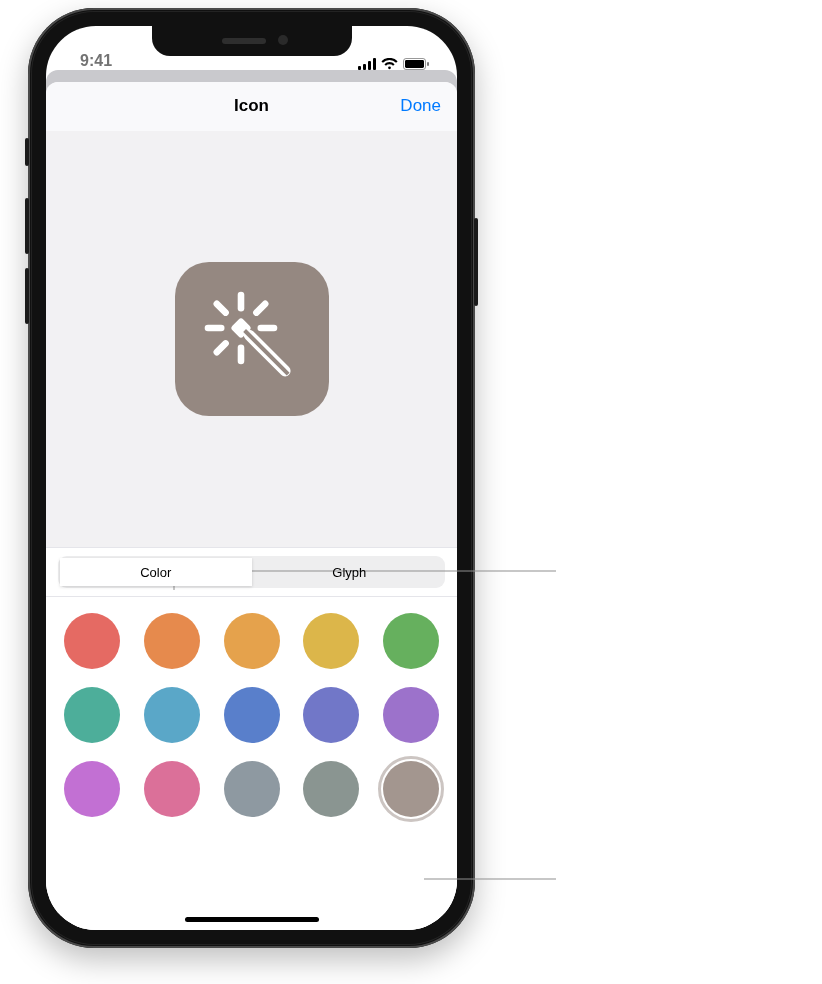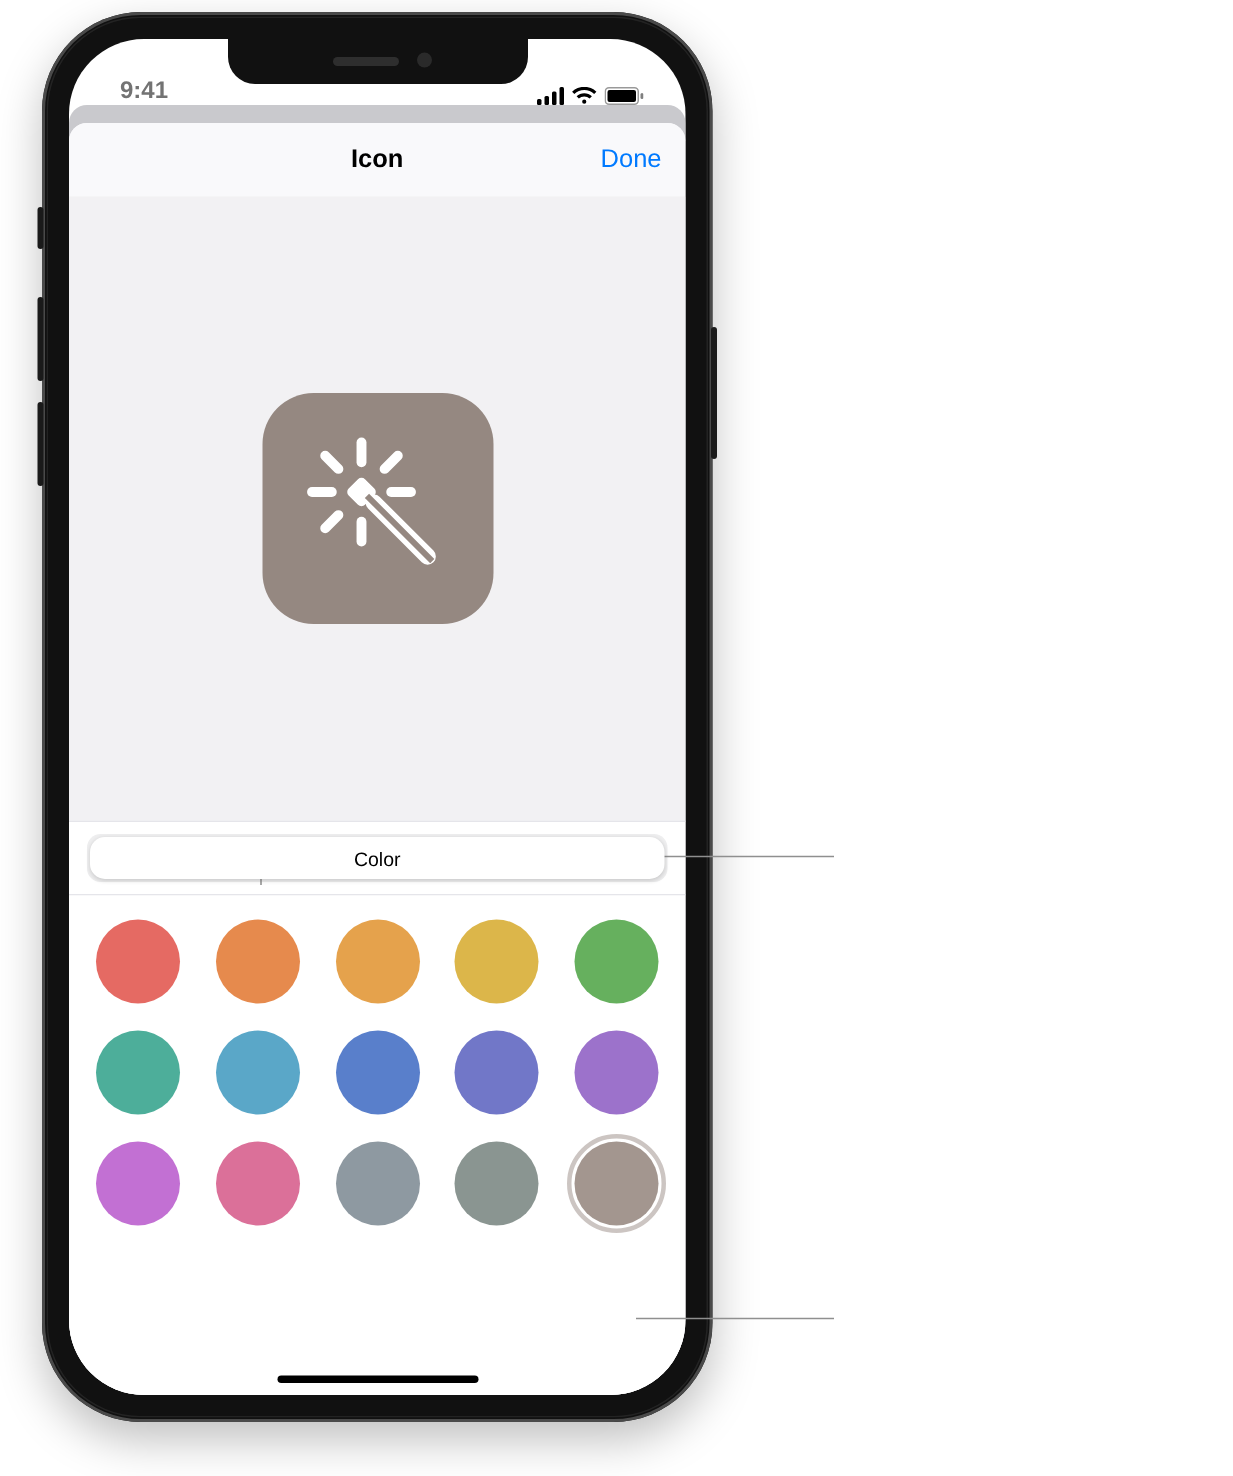--- a/index.html
+++ b/index.html
@@ -75,21 +75,21 @@
     display:flex;align-items:center;justify-content:center;
   }
   
   .seg-wrap{background:#fff;border-top:1px solid #e5e5ea;border-bottom:1px solid #e5e5ea;
     padding:8px 12px;}
   .segmented{
     display:flex;background:#eeeeef;border-radius:9px;height:32px;position:relative;
   }
   .seg{
     flex:1;display:flex;align-items:center;justify-content:center;
-    font-size:13px;font-weight:500;color:#000;border-radius:10px;
+    font-size:13px;font-weight:500;color:#000;border-radius:0;
     position:relative;z-index:1;
   }
   .seg.selected{background:#fff;box-shadow:0 1px 3px rgba(0,0,0,0.15);margin:2px;}
   .seg:not(.selected){margin:2px 0;}
   
   .swatches{background:#fff;padding:16px 18px 22px;flex:1;}
   .swatch-row{display:flex;justify-content:space-between;margin-bottom:18px;}
   .swatch-row:last-child{margin-bottom:0;}
   .swatch{
     width:56px;height:56px;border-radius:50%;position:relative;
@@ -165,20 +165,23 @@
               </g>
             </svg>
           </div>
         </div>
 
         <div class="seg-wrap">
           <div class="segmented">
             <div class="seg selected">
                 <span>Color</span>
               </div>
+            <div class="seg">
+                <span>Glyph</span>
+              </div>
           </div>
         </div>
 
         <div class="swatches">
           <div class="swatch-row">
             <div class="swatch" style="background:#E56A63;color:#E56A63"></div>
             <div class="swatch" style="background:#E68A4D;color:#E68A4D"></div>
             <div class="swatch" style="background:#E5A24C;color:#E5A24C"></div>
             <div class="swatch" style="background:#DCB64A;color:#DCB64A"></div>
             <div class="swatch" style="background:#66B05E;color:#66B05E"></div>

